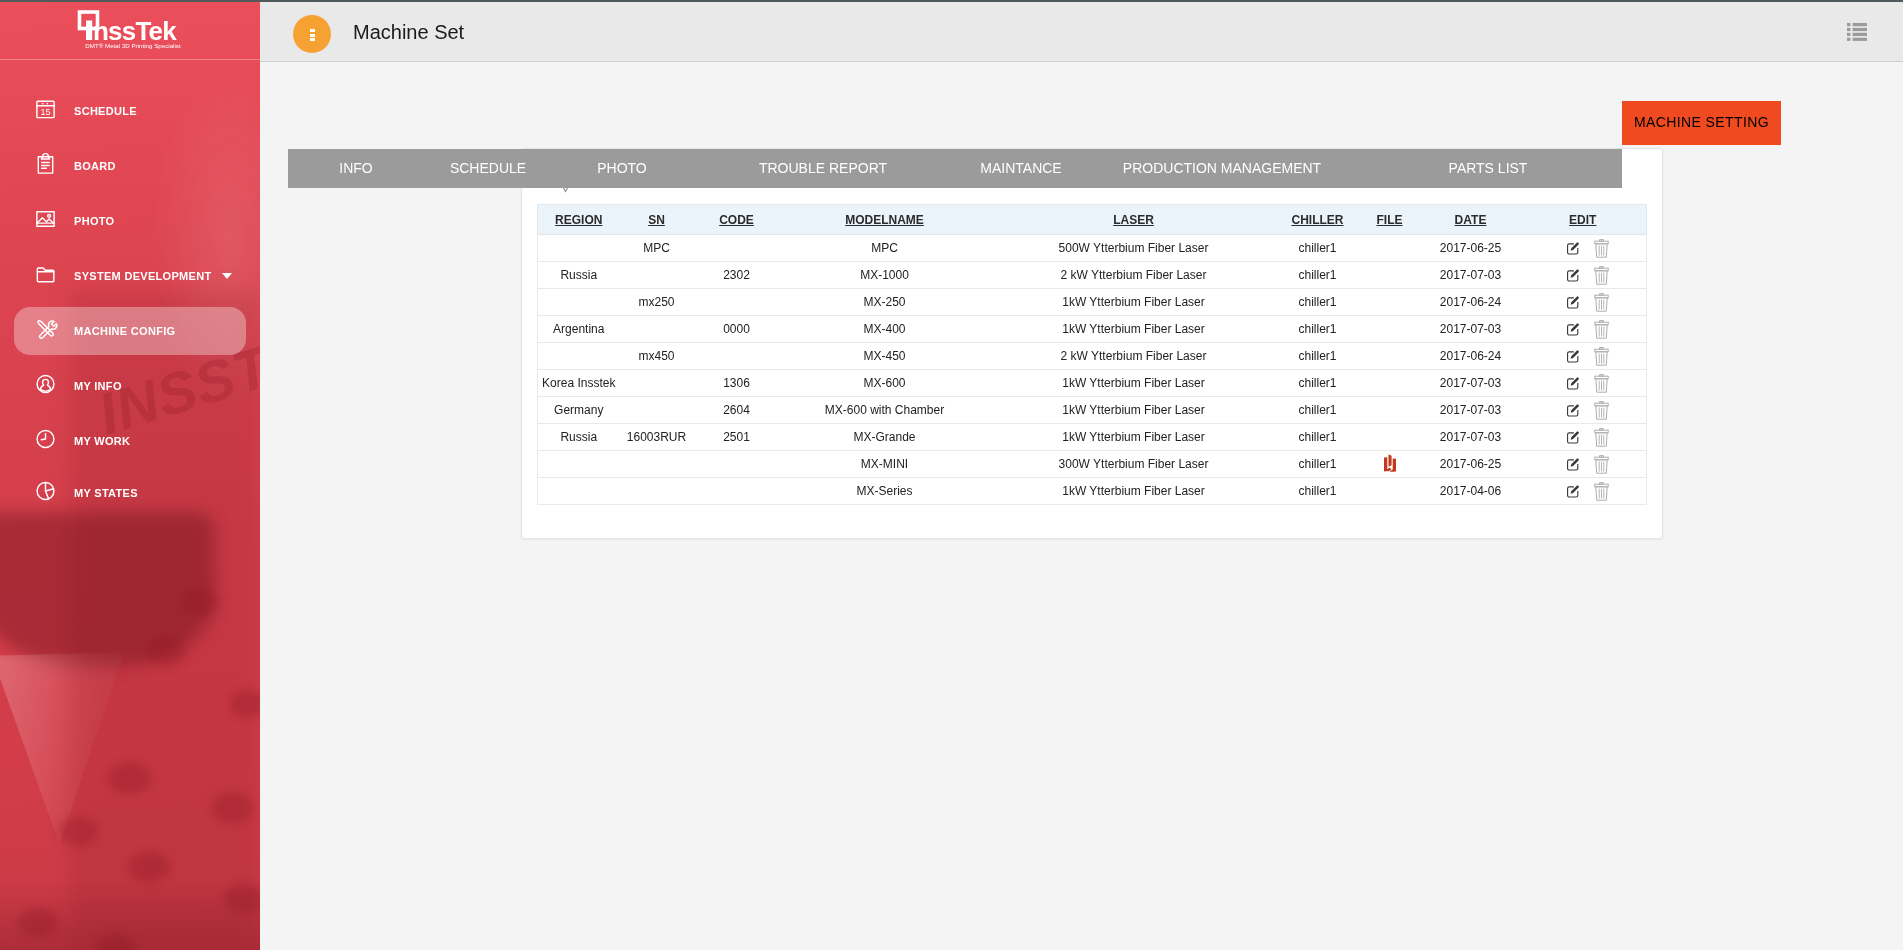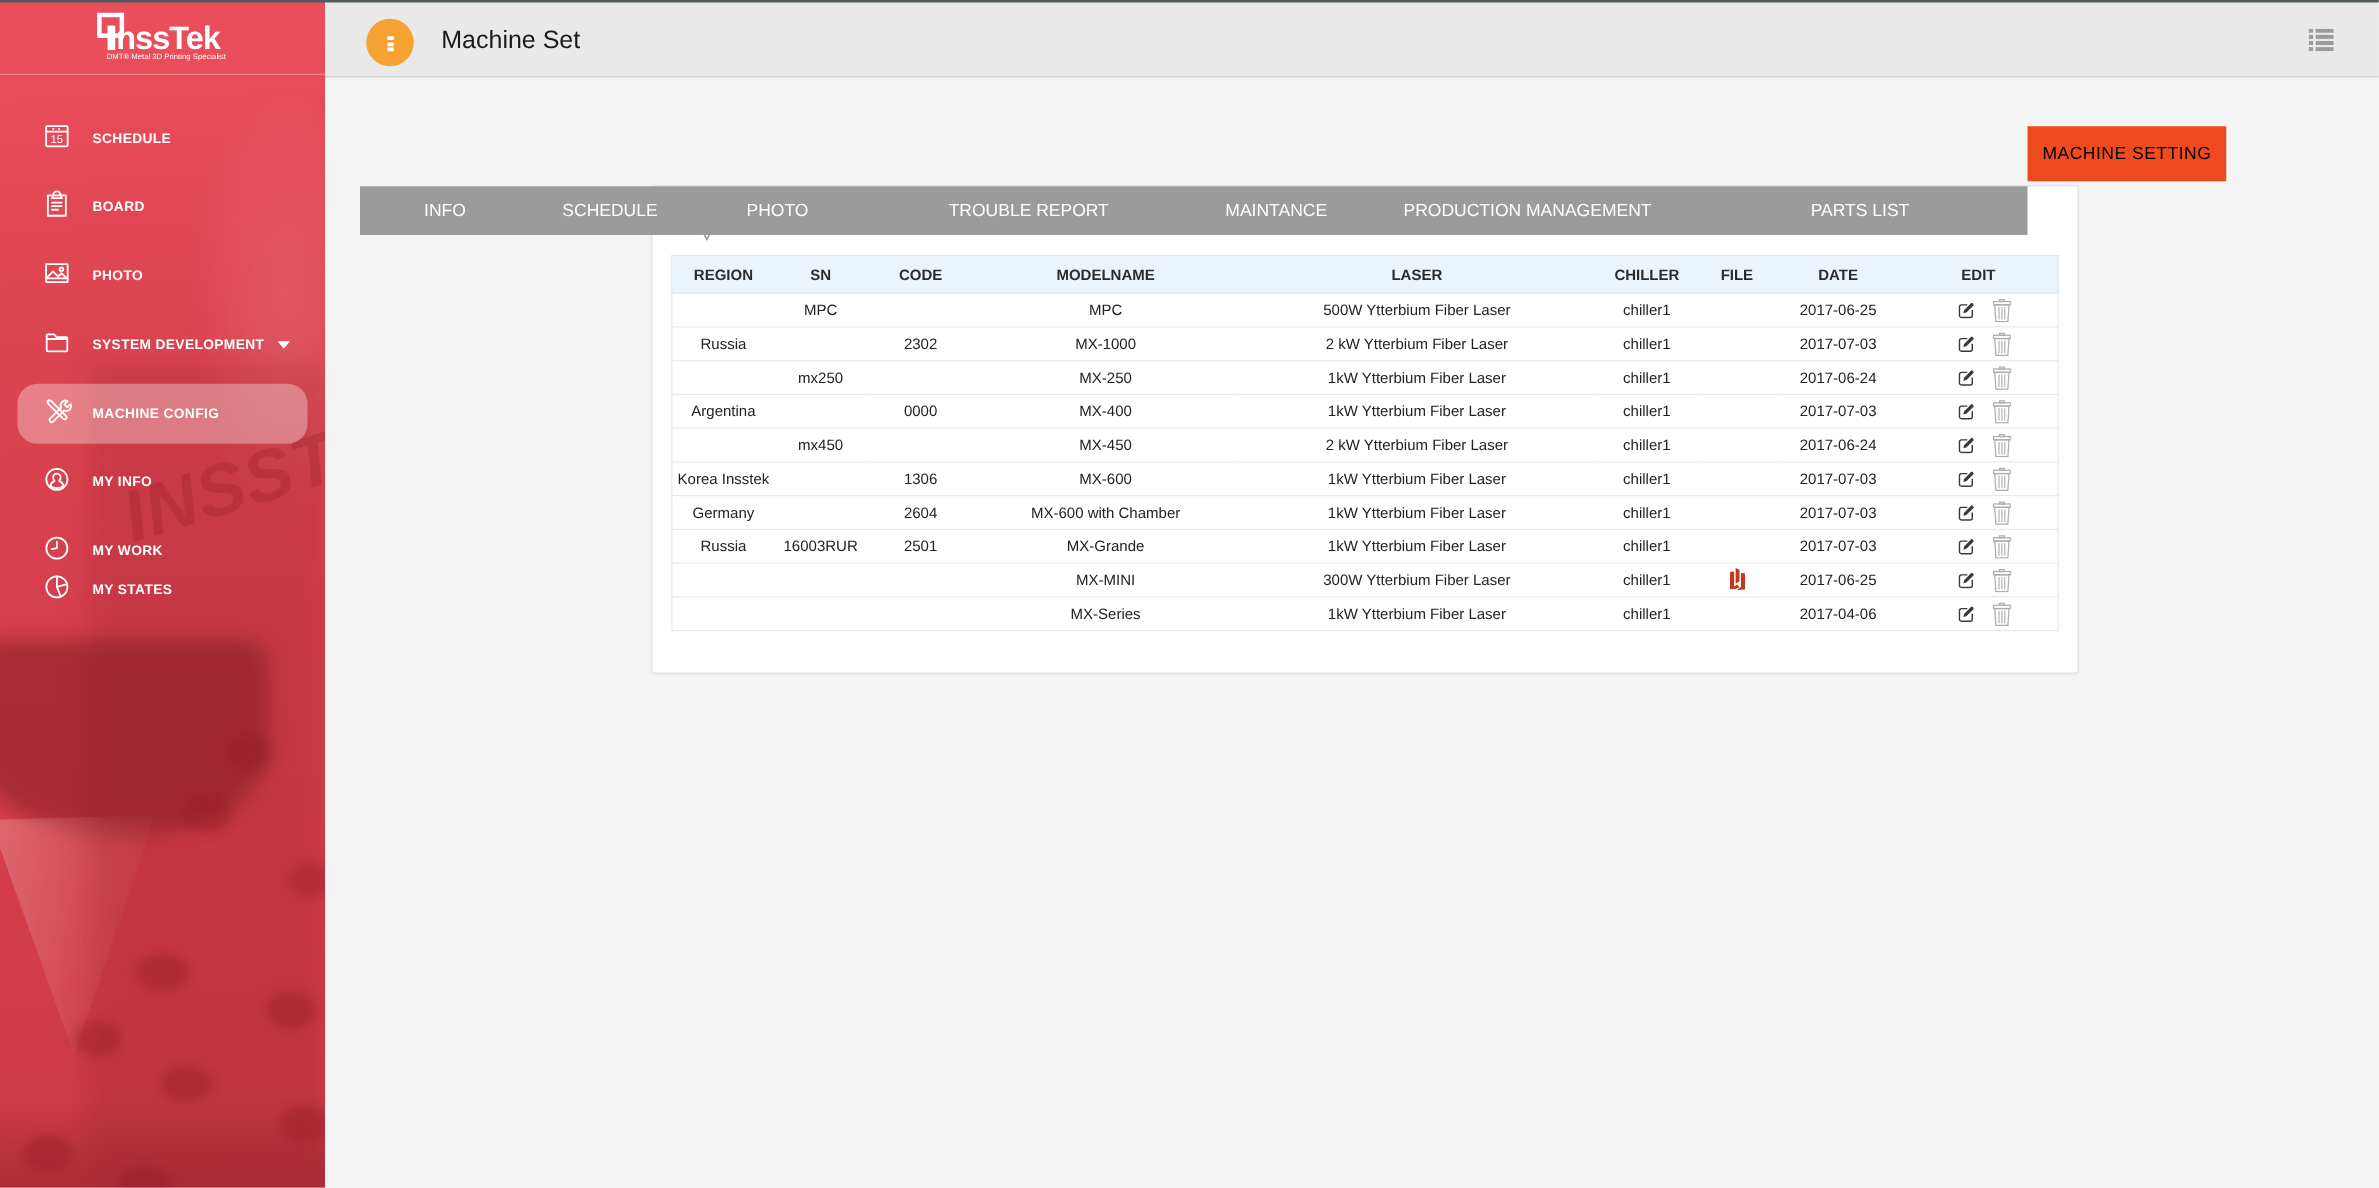--- a/index.html
+++ b/index.html
@@ -38,21 +38,21 @@
 
 .tabs { position:absolute; left:288px; top:101px; width:1334px; height:39px; background:#9b9b9b; z-index:4;margin-top:48px; }
 .tab { position:absolute; top:0; height:39px; line-height:39px; color:#fff; font-size:14px; transform:translateX(-50%); white-space:nowrap; }
 .tabactive { position:absolute; left:1622px; top:101px; width:159px; height:44px; background:#f04a21; color:#000000; font-size:14px; letter-spacing:0.4px; text-align:center; line-height:42px; z-index:4; }
 
 .card { position:absolute; left:521px; top:148px; width:1142px; height:391px; background:#fff; border:1px solid #e3e3e3; border-radius:3px; box-shadow:0 1px 2px rgba(0,0,0,0.05); z-index:3;padding-left:33px; }
 .cn-ic { position:absolute; left:36px; top:19px; }
 .cn-tx { position:absolute; left:57px; top:21px; font-size:17.5px; color:#ee1b24; }
 
 table.grid { position:absolute; left:15px; top:55px; width:1109px; border-collapse:collapse; table-layout:fixed; }
-table.grid th { background:#ecf4fb; height:30px; font-size:12px; font-weight:bold; color:#2b2b2b; border:1px solid #e2e7ec; border-left:none; border-right:none; }
+table.grid th { background:#ecf4fb; height:30px; font-size:12px; font-weight:bold; color:#2b2b2b; border:1px solid #e2e7ec; border-left:none; border-right:none;text-decoration:underline; }
 table.grid th:first-child { border-left:1px solid #e2e7ec; }
 table.grid th:last-child { border-right:1px solid #e2e7ec; }
 table.grid td { height:27px; font-size:12px; color:#222; text-align:center; border-bottom:1px solid #e9e9e9; padding:0; }
 table.grid tr td:first-child { border-left:1px solid #e9e9e9; }
 table.grid tr td:last-child { border-right:1px solid #e9e9e9; padding-left:9px; }
 .icedit { display:inline-block; vertical-align:middle; margin-right:14px; }
 .ictrash { display:inline-block; vertical-align:middle; }
 </style>
 </head>
 <body>
@@ -136,21 +136,21 @@
           </svg></span>
         <span class="tx">MY INFO</span>
       </div>
       <div class="mi" style="top:356px">
         <span class="ic"><svg width="23" height="23" viewBox="0 0 24 24">
             <circle cx="12" cy="12" r="8.8" fill="none" stroke="#fff" stroke-width="1.5" stroke-linecap="round" stroke-linejoin="round"></circle>
             <path d="M12 12 V6.6 M12 12 L7.6 12.8" fill="none" stroke="#fff" stroke-width="1.5" stroke-linecap="round" stroke-linejoin="round"></path>
           </svg></span>
         <span class="tx">MY WORK</span>
       </div>
-      <div class="mi" style="top:387px">
+      <div class="mi" style="top:408px">
         <span class="ic"><svg width="23" height="23" viewBox="0 0 24 24">
             <circle cx="12" cy="12" r="8.8" fill="none" stroke="#fff" stroke-width="1.5" stroke-linecap="round" stroke-linejoin="round"></circle>
             <path d="M12 12 V3.2 M12 12 L20.6 9.7 M12 12 L15.3 20.2" fill="none" stroke="#fff" stroke-width="1.5" stroke-linecap="round" stroke-linejoin="round"></path>
           </svg></span>
         <span class="tx">MY STATES</span>
       </div>
     </nav>
 </aside>
 
 <header class="hdr">

